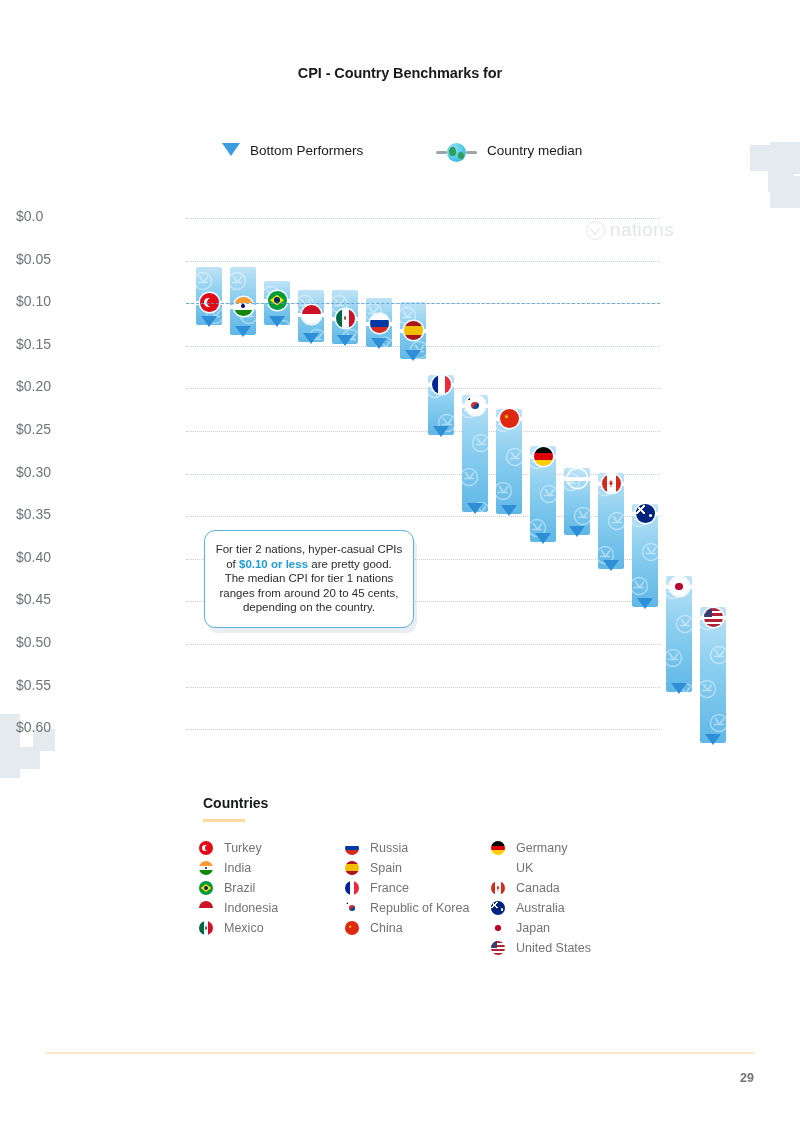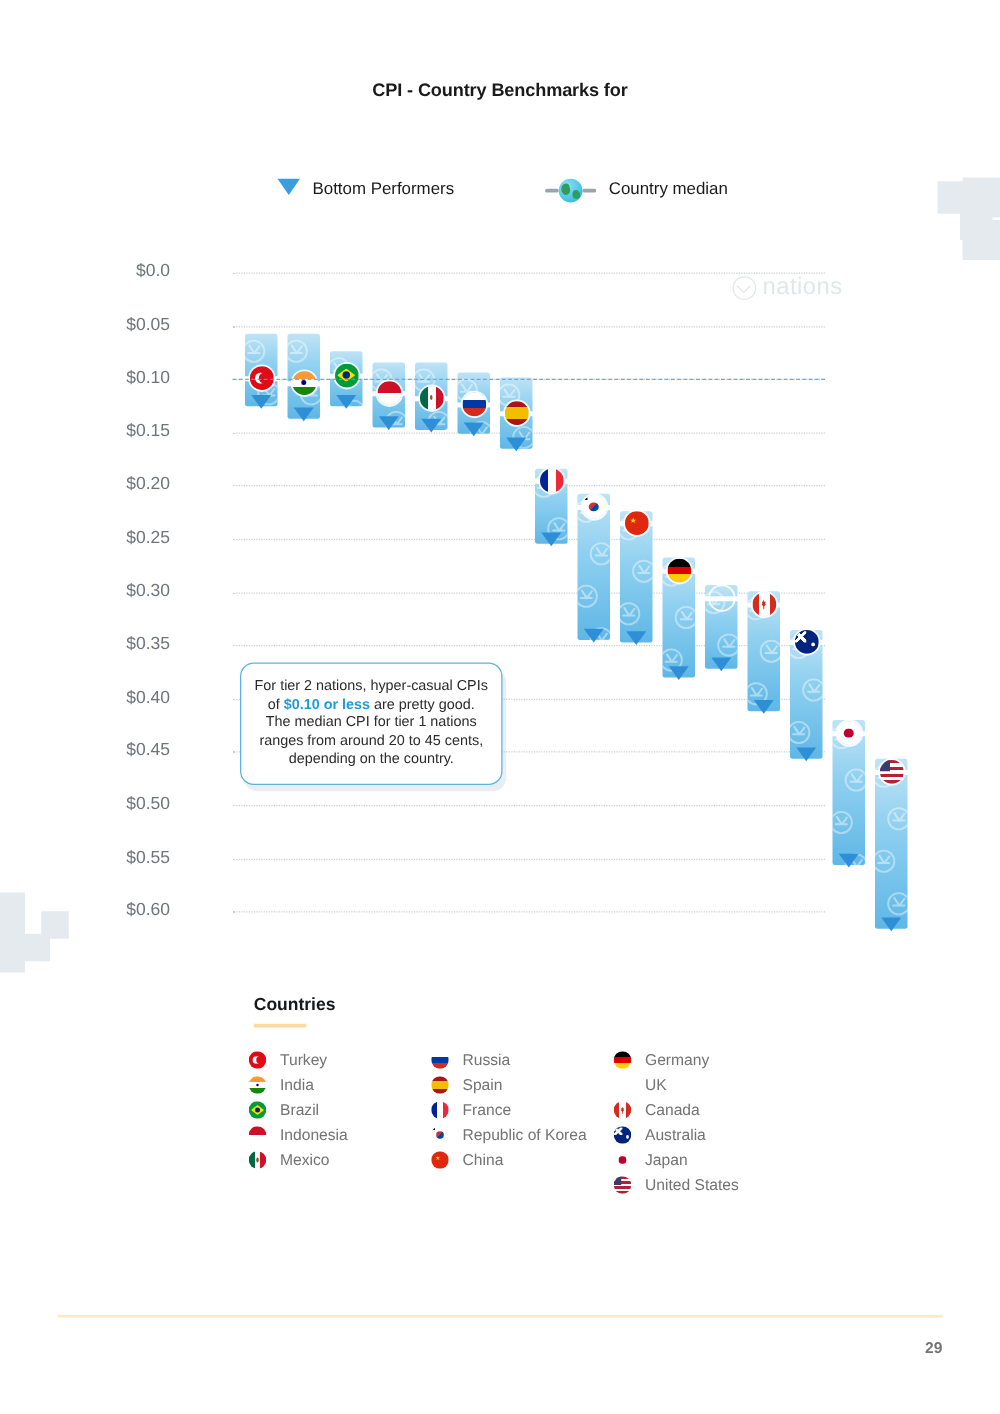--- a/index.html
+++ b/index.html
@@ -42,21 +42,21 @@
   .globe:after{
     content:"";position:absolute;right:2px;top:9px;width:6px;height:7px;
     background:#2f9e5c;border-radius:50% 60% 40% 55%;
   }
 
   
   #plot{position:absolute;left:186px;top:210px;width:474px;height:530px;}
   .gridline{position:absolute;left:0;width:474px;height:0;
     border-top:1px dotted #c9cfd4;}
   .ytick{
-    position:absolute;right:664px;width:120px;text-align:right;
+    position:absolute;right:664px;width:120px;text-align:left;
     font-size:14px;color:#6e7479;
   }
   #refline{
     position:absolute;left:186px;width:474px;height:0;
     border-top:1.4px dashed #5a9fd4;opacity:.85;
   }
 
   
   #watermark{
     position:absolute;left:586px;top:219px;display:flex;align-items:center;
@@ -92,21 +92,21 @@
     box-shadow:0 0 0 1.5px rgba(255,255,255,.9);
   }
   .bar .marker{
     position:absolute;left:50%;margin-left:-8px;
     width:0;height:0;border-left:8px solid transparent;border-right:8px solid transparent;
     border-top:11px solid #2f8fd6;
   }
 
   
   #callout{
-    position:absolute;left:192px;top:530px;width:210px;
+    position:absolute;left:204px;top:530px;width:210px;
     border:1.6px solid #5bb3de;border-radius:11px;background:#ffffff;
     padding:11px 10px 12px;box-sizing:border-box;
     text-align:center;font-size:11.5px;line-height:14.6px;color:#2b2b2b;
     box-shadow:3px 5px 0 rgba(180,200,215,.30);
   }
   #callout b{color:#1f9bd8;font-weight:bold;}
 
   
   #countries-title{
     position:absolute;left:203px;top:795px;font-size:14px;font-weight:bold;color:#16181a;

